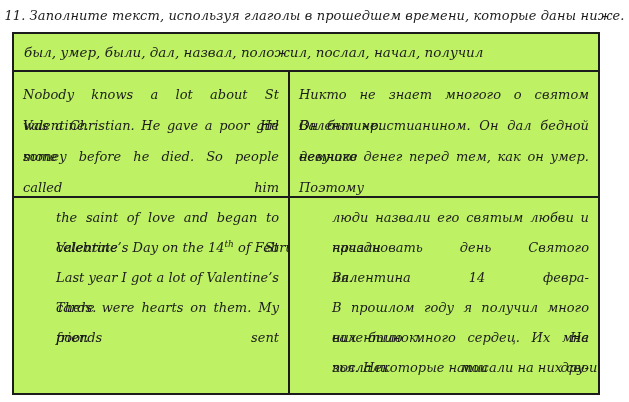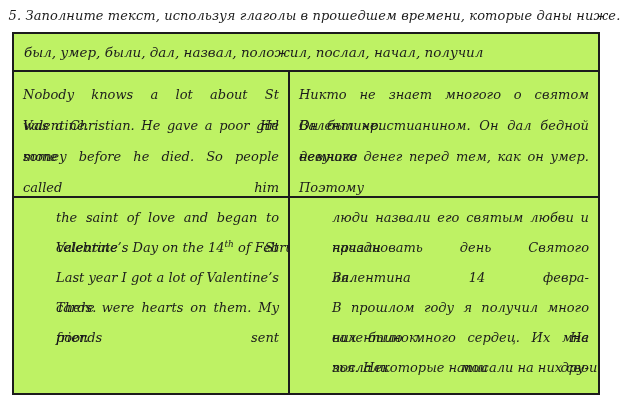--- a/index.html
+++ b/index.html
@@ -65,21 +65,21 @@
     text-align: justify;
     text-align-last: justify;
   }
   .line sup { font-size: 9px; vertical-align: super; line-height: 0; }
 </style>
 </head>
 <body>
 
 <div class="page">
 
-  <div class="title">5. Заполните текст, используя глаголы в прошедшем времени, которые даны ниже.</div>
+  <div class="title">11. Заполните текст, используя глаголы в прошедшем времени, которые даны ниже.</div>
 
   <div class="exercise-table">
 
     <div class="verbs-row">был, умер, были, дал, назвал, положил, послал, начал, получил</div>
 
     <div class="body-row first">
       <div class="cell left">
           <div class="line just">Nobody knows a lot about St Valentine. He</div>
           <div class="line just">was a Christian. He gave a poor girl some</div>
           <div class="line just">money before he died. So people called him</div>

